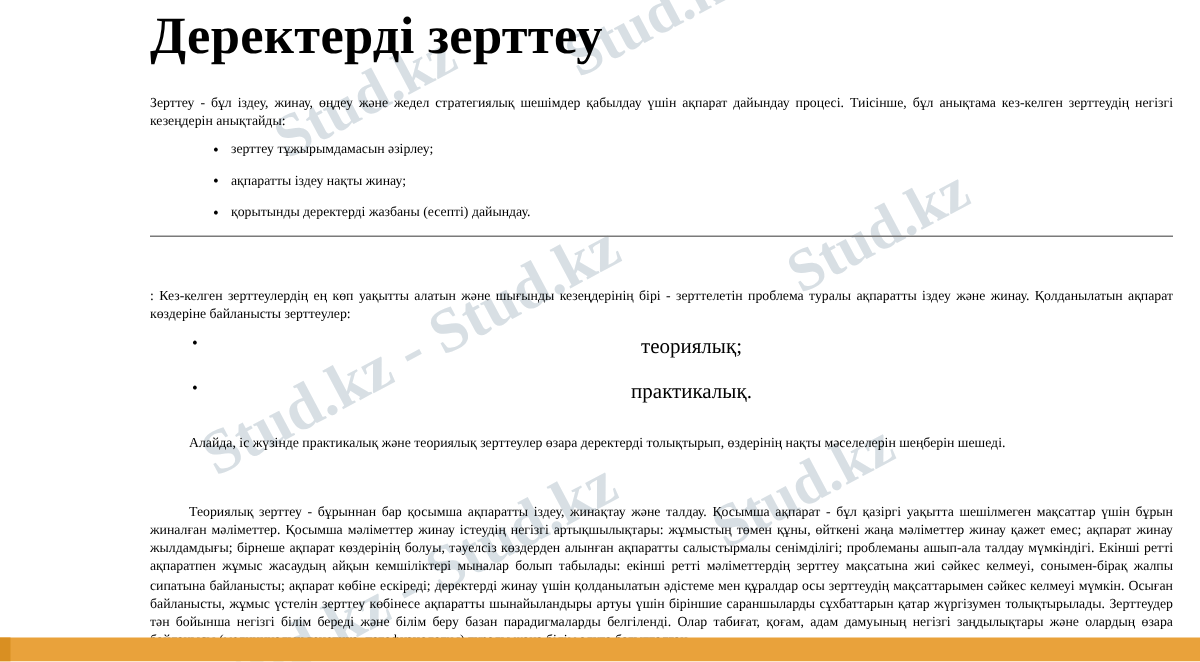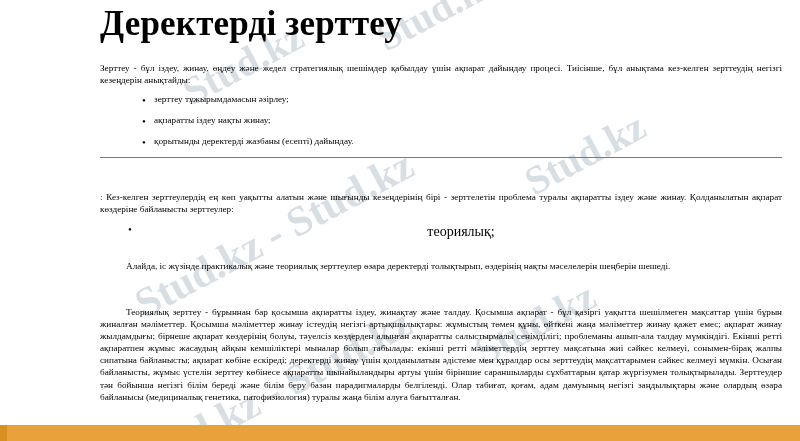--- a/index.html
+++ b/index.html
@@ -156,20 +156,21 @@
   </ul>
 
   <hr class="hr">
 
   <div class="spacer-sm"></div>
 
   <p class="lead-dot">: Кез-келген зерттеулердің ең көп уақытты алатын және шығынды кезеңдерінің бірі - зерттелетін проблема туралы ақпаратты іздеу және жинау. Қолданылатын ақпарат көздеріне байланысты зерттеулер:</p>
 
   <ul class="sub-bullets">
     <li>теориялық;</li>
+    <li>практикалық.</li>
   </ul>
 
   <p class="indent para-block">Алайда, іс жүзінде практикалық және теориялық зерттеулер өзара деректерді толықтырып, өздерінің нақты мәселелерін шеңберін шешеді.</p>
 
   <div class="spacer-sm"></div>
 
   <p class="indent para-block">Теориялық зерттеу - бұрыннан бар қосымша ақпаратты іздеу, жинақтау және талдау. Қосымша ақпарат - бұл қазіргі уақытта шешілмеген мақсаттар үшін бұрын жиналған мәліметтер. Қосымша мәліметтер жинау істеудің негізгі артықшылықтары: жұмыстың төмен құны, өйткені жаңа мәліметтер жинау қажет емес; ақпарат жинау жылдамдығы; бірнеше ақпарат көздерінің болуы, тәуелсіз көздерден алынған ақпаратты салыстырмалы сенімділігі; проблеманы ашып-ала талдау мүмкіндігі. Екінші ретті ақпаратпен жұмыс жасаудың айқын кемшіліктері мыналар болып табылады: екінші ретті мәліметтердің зерттеу мақсатына жиі сәйкес келмеуі, сонымен-бірақ жалпы сипатына байланысты; ақпарат көбіне ескіреді; деректерді жинау үшін қолданылатын әдістеме мен құралдар осы зерттеудің мақсаттарымен сәйкес келмеуі мүмкін. Осыған байланысты, жұмыс үстелін зерттеу көбінесе ақпаратты шынайыландыры артуы үшін біріншие сараншыларды сұхбаттарын қатар жүргізумен толықтырылады. Зерттеудер тән бойынша негізгі білім береді және білім беру базан парадигмаларды белгіленді. Олар табиғат, қоғам, адам дамуының негізгі заңдылықтары және олардың өзара байланысы (медициналық генетика, патофизиология) туралы жаңа білім алуға бағытталған.</p>
 
   <div class="spacer-md"></div>
 

